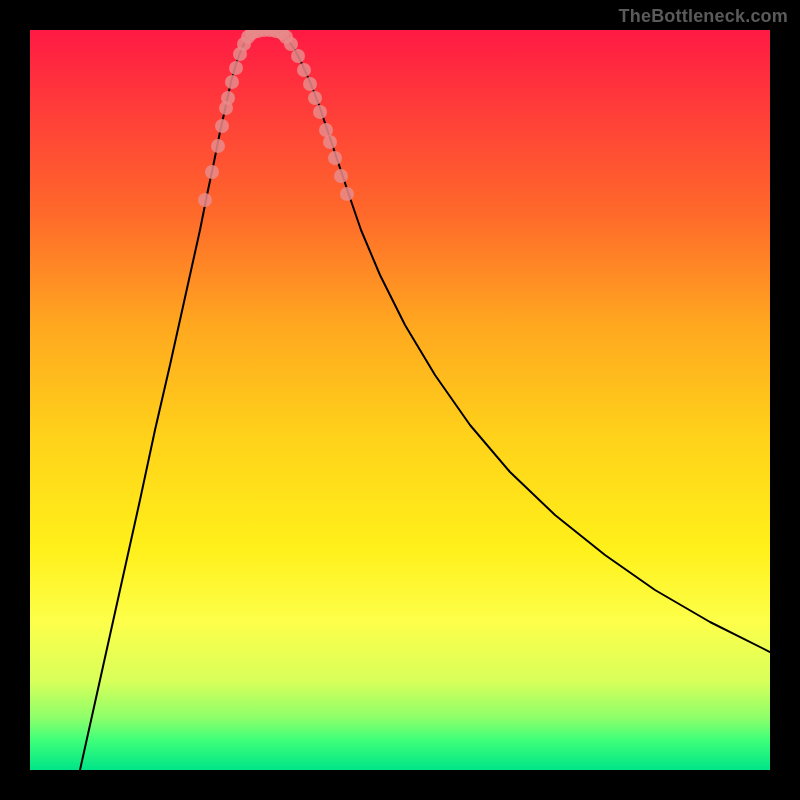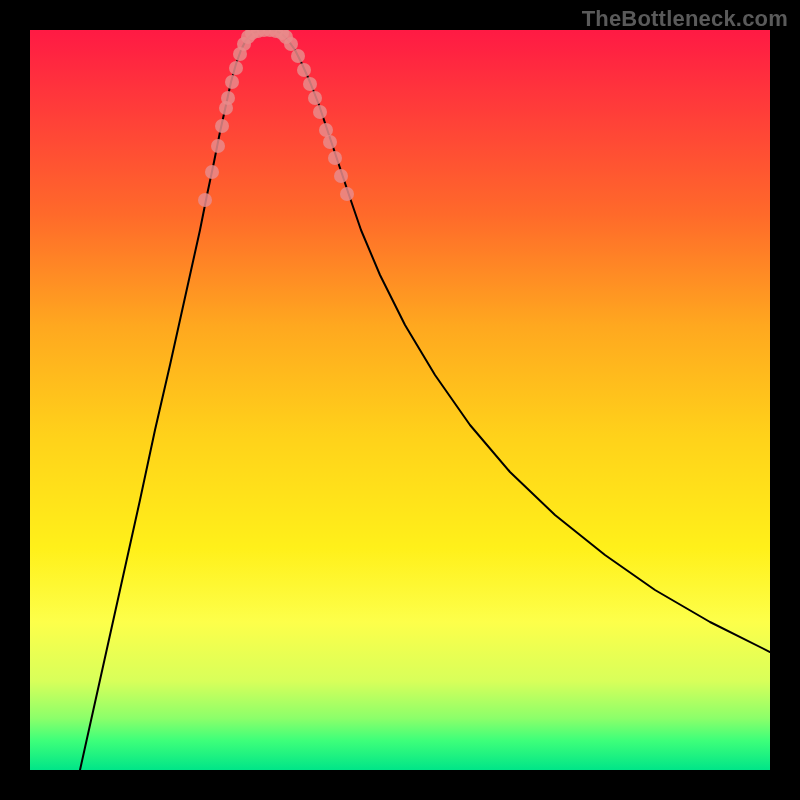--- a/index.html
+++ b/index.html
@@ -27,21 +27,21 @@
       #d8ff5a 88%,
       #8cff6a 93%,
       #3eff7a 96%,
       #00e588 100%);
   }
   .watermark {
     position: absolute;
     top: 6px;
     right: 12px;
     font-family: Arial, Helvetica, sans-serif;
-    font-size: 22px;
+    font-size: 18px;
     font-weight: 600;
     color: #5a5a5a;
     letter-spacing: 0.2px;
     user-select: none;
   }
   svg.curve {
     position: absolute;
     left: 0;
     top: 0;
     width: 740px;

